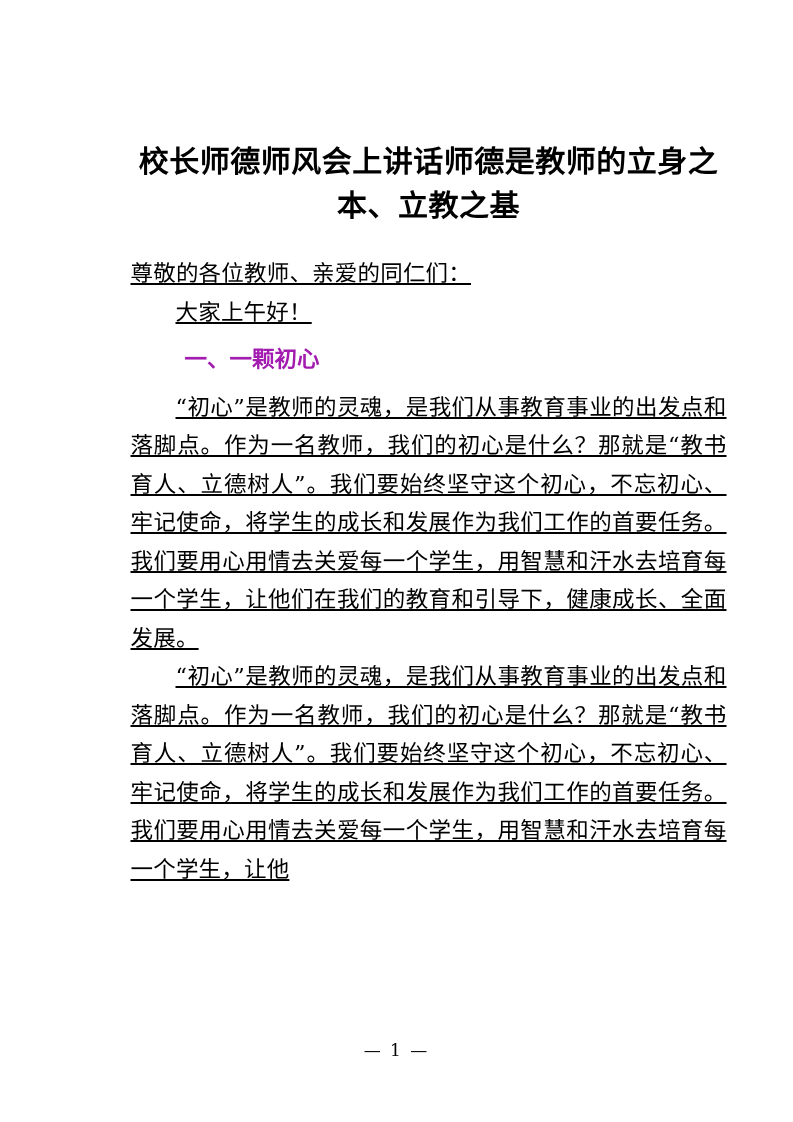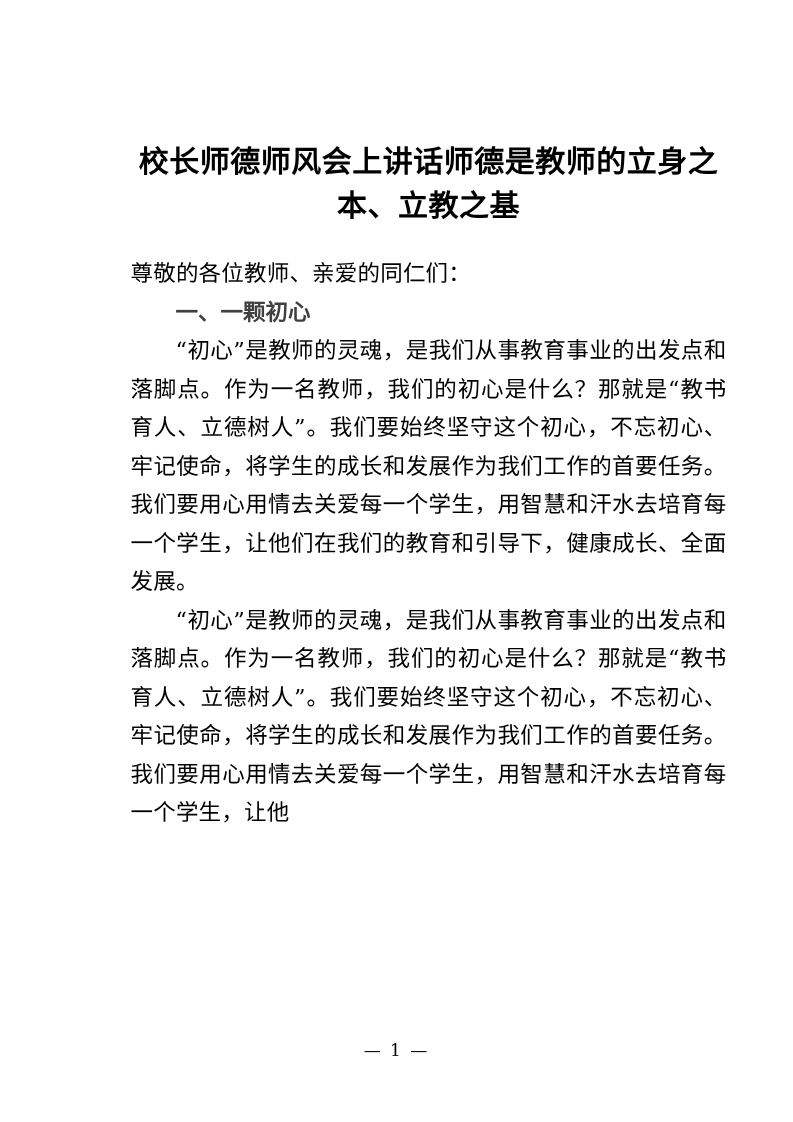--- a/index.html
+++ b/index.html
@@ -42,35 +42,36 @@
     margin: 0;
     padding: 0;
     font-family: "DejaVu Serif", "Liberation Serif", serif;
     font-size: 22.5px;
     line-height: 38.5px;
     color: #000000;
     text-align: justify;
     text-justify: inter-ideograph;
     letter-spacing: 0.2px;
     word-break: break-all;
+    text-decoration: underline;
   }
   p.indent {
     text-indent: 2em;
   }
   p.no-indent {
     text-indent: 0;
   }
   p.section-heading {
-    margin: 0;
+    margin: 9px;
     padding: 0;
     font-family: "DejaVu Serif", "Liberation Serif", serif;
     font-weight: 700;
     font-size: 22.5px;
     line-height: 38.5px;
-    color: #404040;
+    color: #a21caf;
     text-indent: 2em;
   }
   .page-footer {
     position: absolute;
     left: 0;
     right: 0;
     top: 1040px;
     text-align: center;
     font-family: "DejaVu Serif", "Liberation Serif", serif;
     font-size: 17px;
@@ -84,20 +85,21 @@
 <div class="page">
 
   <div class="content">
 
     <h1 class="doc-title">校长师德师风会上讲话师德是教师的立身之本、立教之基</h1>
 
     <div class="body-block">
 
       <p class="para no-indent">尊敬的各位教师、亲爱的同仁们：</p>
 
+      <p class="para indent">大家上午好！</p>
 
 
       <p class="section-heading">一、一颗初心</p>
 
       <p class="para indent">“初心”是教师的灵魂，是我们从事教育事业的出发点和落脚点。作为一名教师，我们的初心是什么？那就是“教书育人、立德树人”。我们要始终坚守这个初心，不忘初心、牢记使命，将学生的成长和发展作为我们工作的首要任务。我们要用心用情去关爱每一个学生，用智慧和汗水去培育每一个学生，让他们在我们的教育和引导下，健康成长、全面发展。</p>
 
       <p class="para indent">“初心”是教师的灵魂，是我们从事教育事业的出发点和落脚点。作为一名教师，我们的初心是什么？那就是“教书育人、立德树人”。我们要始终坚守这个初心，不忘初心、牢记使命，将学生的成长和发展作为我们工作的首要任务。我们要用心用情去关爱每一个学生，用智慧和汗水去培育每一个学生，让他</p>
 
     </div>
   </div>

